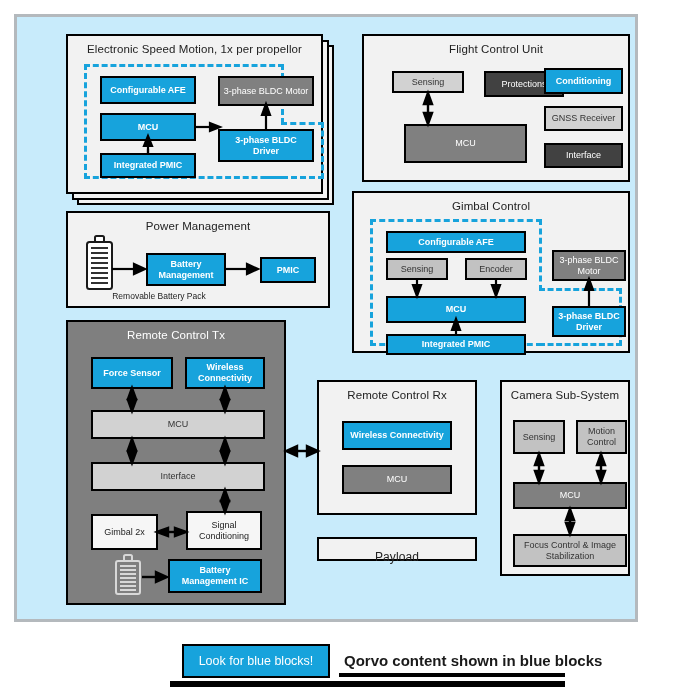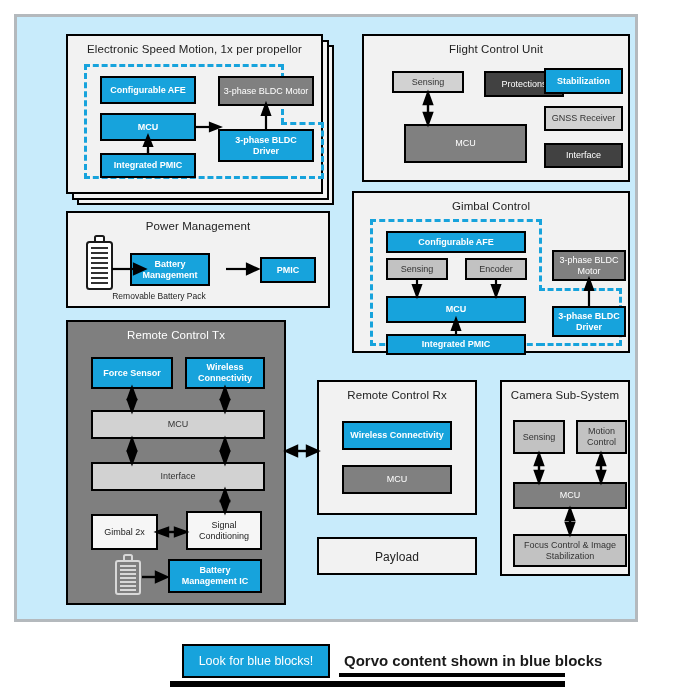--- a/index.html
+++ b/index.html
@@ -77,36 +77,36 @@
           <line x1="198" y1="93" x2="198" y2="78"></line>
           <polygon points="198,68 194,79 202,79"></polygon>
         </g>
       </svg>
     </div>
 
     <div class="panel" style="left:345px;top:17px;width:268px;height:148px;">
       <div class="panel-title">Flight Control Unit</div>
       <div class="blk gray-l" style="left:28px;top:35px;width:72px;height:22px;">Sensing</div>
       <div class="blk gray-d" style="left:120px;top:35px;width:80px;height:26px;">Protections</div>
-      <div class="blk blue" style="left:180px;top:32px;width:79px;height:26px;">Stabilization</div>
+      <div class="blk blue" style="left:180px;top:32px;width:79px;height:26px;">Conditioning</div>
       <div class="blk gray-l" style="left:180px;top:70px;width:79px;height:25px;">GNSS Receiver</div>
       <div class="blk gray-d" style="left:180px;top:107px;width:79px;height:25px;">Interface</div>
       <div class="blk gray-m" style="left:40px;top:88px;width:123px;height:39px;">MCU</div>
       <svg class="ov">
         <g stroke="#000" stroke-width="2.4" fill="#000">
           <line x1="64" y1="62" x2="64" y2="83"></line>
           <polygon points="64,57 60,68 68,68"></polygon>
           <polygon points="64,88 60,77 68,77"></polygon>
         </g>
       </svg>
     </div>
 
     <div class="panel" style="left:49px;top:194px;width:264px;height:97px;">
       <div class="panel-title">Power Management</div>
-      <div class="blk blue" style="left:62px;top:40px;width:80px;height:33px;">Battery Management</div>
+      <div class="blk blue" style="left:78px;top:40px;width:80px;height:33px;">Battery Management</div>
       <div class="blk blue" style="left:192px;top:44px;width:56px;height:26px;">PMIC</div>
       <div class="sub-lbl" style="left:16px;top:78px;width:150px;">Removable Battery Pack</div>
 
       <svg class="ov">
 
         <g stroke="#1a1a1a" stroke-width="2" fill="#ffffff">
           <rect x="27" y="23" width="9" height="6" rx="1.5"></rect>
           <rect x="19" y="29" width="25" height="47" rx="2.5"></rect>
         </g>
         <g stroke="#1a1a1a" stroke-width="1.8">
@@ -211,21 +211,21 @@
     </div>
 
     <svg class="ov" style="z-index:5;">
       <g stroke="#000" stroke-width="2.4" fill="#000">
         <line x1="274" y1="434" x2="296" y2="434"></line>
         <polygon points="269,434 280,429 280,439"></polygon>
         <polygon points="301,434 290,429 290,439"></polygon>
       </g>
     </svg>
 
-    <div class="panel" style="left:300px;top:520px;width:160px;height:38px;">
+    <div class="panel" style="left:300px;top:520px;width:160px;height:24px;">
       <div class="panel-title" style="top:11px;font-size:12px;">Payload</div>
     </div>
 
     <div class="panel" style="left:483px;top:363px;width:130px;height:196px;">
       <div class="panel-title">Camera Sub-System</div>
       <div class="blk gray-l2" style="left:11px;top:38px;width:52px;height:34px;">Sensing</div>
       <div class="blk gray-l2" style="left:74px;top:38px;width:51px;height:34px;">Motion Control</div>
       <div class="blk gray-m" style="left:11px;top:100px;width:114px;height:27px;">MCU</div>
       <div class="blk gray-l2" style="left:11px;top:152px;width:114px;height:33px;">Focus Control &amp; Image Stabilization</div>
       <svg class="ov">

